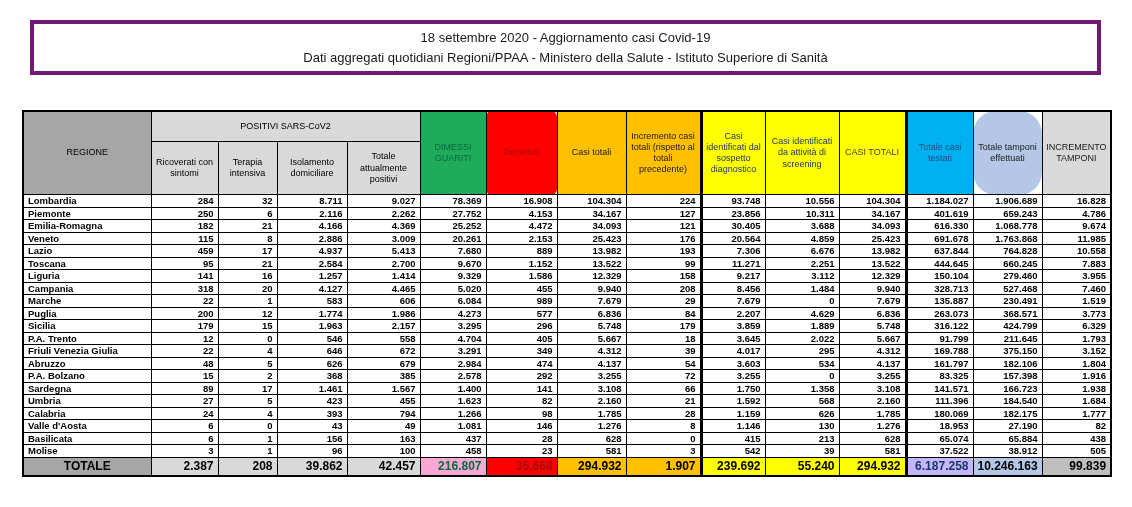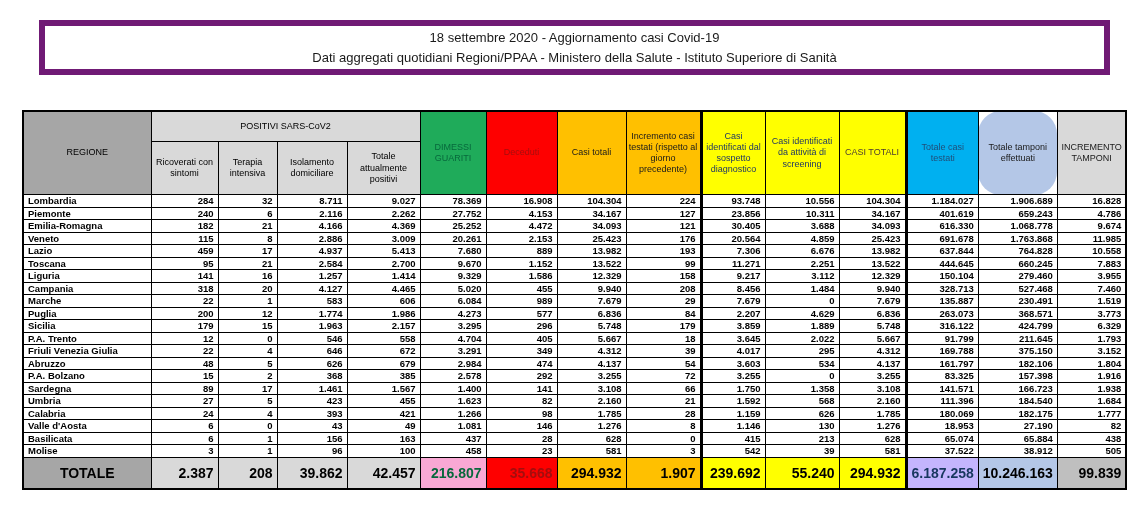--- a/index.html
+++ b/index.html
@@ -7,59 +7,59 @@
   body {
     width: 1132px; height: 507px;
     background: #ffffff;
     font-family: "Liberation Sans", sans-serif;
     position: relative;
     color: #000;
   }
   .title-box {
     position: absolute; left: 30px; top: 20px;
     width: 1071px; height: 55px;
-    border: 6px solid #701a75;
+    border: 4px solid #701a75;
     display: flex; flex-direction: column;
     justify-content: space-evenly; align-items: center;
     text-align: center;
-    font-size: 13px; color: #1a1a1a; margin-left: 9px;
+    font-size: 13px; color: #1a1a1a;
   }
   table.covid {
     position: absolute; left: 22px; top: 110px;
     border-collapse: collapse; table-layout: fixed;
     border: 2px solid #000;
   }
   .covid th, .covid td {
     border: 1px solid #000;
     overflow: hidden;
     vertical-align: middle;
   }
   .covid thead th {
     font-size: 9px; text-align: center; padding: 9px 2px;
     font-weight: normal; line-height: 1.25;
   }
   th.region-th { background: #a6a6a6; font-weight: bold; font-size: 10px; }
   th.group-th  { background: #d9d9d9; font-weight: bold; font-size: 11px; height: 20px; }
   th.sub-th    { background: #d9d9d9; height: 50px; }
   th.green-th  { background: #1fab5a; color: #07683c; font-weight: bold; }
-  th.red-th    { background: #fe0000; color: #a50d0d; font-weight: bold; }
+  th.red-th    { background: #fe0000; color: #a50d0d; font-weight: bold; border-radius: 6px; }
   th.orange-th { background: #ffc000; color: #1a1a1a; }
   th.yellow-th { background: #ffff00; color: #203864; }
   th.yellow2-th{ background: #ffff00; color: #4d3d30; }
   th.blue-th   { background: #00b0f0; color: #1f4e79; }
   th.lblue-th  { background: #b4c7e7; color: #1a1a1a; border-radius: 23px; }
   th.lgray-th  { background: #d9d9d9; color: #1a1a1a; }
   .covid tbody td {
     background: #fff; font-size: 9.5px; font-weight: bold;
     height: 12.5px; padding: 0 4px; white-space: nowrap;
   }
   .covid td.region { text-align: left; }
   .covid td.num { text-align: right; }
   .tl { border-left: 3px solid #000 !important; }
-  tr.total-row td { height: 32px; font-size: 14px; font-weight: bold; }
+  tr.total-row td { height: 19px; font-size: 12px; font-weight: bold; }
   tr.total-row td.total-label { background: #a6a6a6; text-align: center; }
   tr.total-row td.t0, tr.total-row td.t1, tr.total-row td.t2, tr.total-row td.t3 { background: #d9d9d9; }
   tr.total-row td.t4  { background: #f9a8d4; color: #07683c; }
   tr.total-row td.t5  { background: #fe0000; color: #a50d0d; }
   tr.total-row td.t6, tr.total-row td.t7 { background: #ffc000; }
   tr.total-row td.t8, tr.total-row td.t9, tr.total-row td.t10 { background: #ffff00; }
   tr.total-row td.t11 { background: #c4b5fd; color: #17375e; }
   tr.total-row td.t12 { background: #b4c7e7; }
   tr.total-row td.t13 { background: #bfbfbf; }
 </style>
@@ -89,21 +89,21 @@
       <col style="width:69px">
       <col style="width:69px">
   </colgroup>
   <thead>
     <tr>
       <th rowspan="2" class="region-th">REGIONE</th>
       <th colspan="4" class="group-th">POSITIVI SARS-CoV2</th>
       <th rowspan="2" class="green-th">DIMESSI GUARITI</th>
       <th rowspan="2" class="red-th">Deceduti</th>
       <th rowspan="2" class="orange-th">Casi totali</th>
-      <th rowspan="2" class="orange-th">Incremento casi testati (rispetto al giorno precedente)</th>
+      <th rowspan="2" class="orange-th">Incremento casi totali (rispetto al totali precedente)</th>
       <th rowspan="2" class="yellow-th tl">Casi identificati dal sospetto diagnostico</th>
       <th rowspan="2" class="yellow-th">Casi identificati da attività di screening</th>
       <th rowspan="2" class="yellow2-th">CASI TOTALI</th>
       <th rowspan="2" class="blue-th tl">Totale casi testati</th>
       <th rowspan="2" class="lblue-th">Totale tamponi effettuati</th>
       <th rowspan="2" class="lgray-th">INCREMENTO TAMPONI</th>
     </tr>
     <tr>
       <th class="sub-th">Ricoverati con sintomi</th>
       <th class="sub-th">Terapia intensiva</th>
@@ -124,21 +124,21 @@
         <td class="num">224</td>
         <td class="num tl">93.748</td>
         <td class="num">10.556</td>
         <td class="num">104.304</td>
         <td class="num tl">1.184.027</td>
         <td class="num">1.906.689</td>
         <td class="num">16.828</td>
       </tr>
       <tr>
         <td class="region">Piemonte</td>
-        <td class="num">240</td>
+        <td class="num">250</td>
         <td class="num">6</td>
         <td class="num">2.116</td>
         <td class="num">2.262</td>
         <td class="num">27.752</td>
         <td class="num">4.153</td>
         <td class="num">34.167</td>
         <td class="num">127</td>
         <td class="num tl">23.856</td>
         <td class="num">10.311</td>
         <td class="num">34.167</td>
@@ -399,21 +399,21 @@
         <td class="num">2.160</td>
         <td class="num tl">111.396</td>
         <td class="num">184.540</td>
         <td class="num">1.684</td>
       </tr>
       <tr>
         <td class="region">Calabria</td>
         <td class="num">24</td>
         <td class="num">4</td>
         <td class="num">393</td>
-        <td class="num">421</td>
+        <td class="num">794</td>
         <td class="num">1.266</td>
         <td class="num">98</td>
         <td class="num">1.785</td>
         <td class="num">28</td>
         <td class="num tl">1.159</td>
         <td class="num">626</td>
         <td class="num">1.785</td>
         <td class="num tl">180.069</td>
         <td class="num">182.175</td>
         <td class="num">1.777</td>

